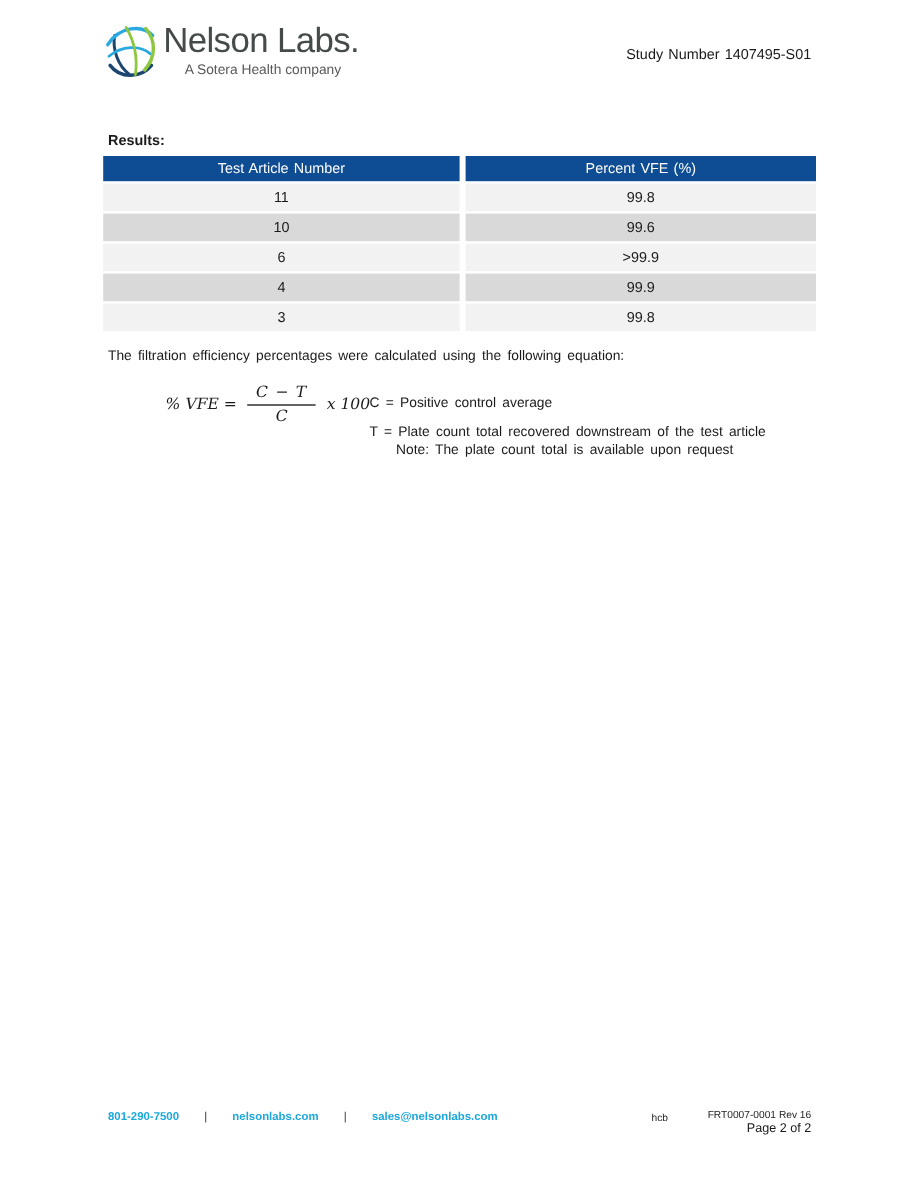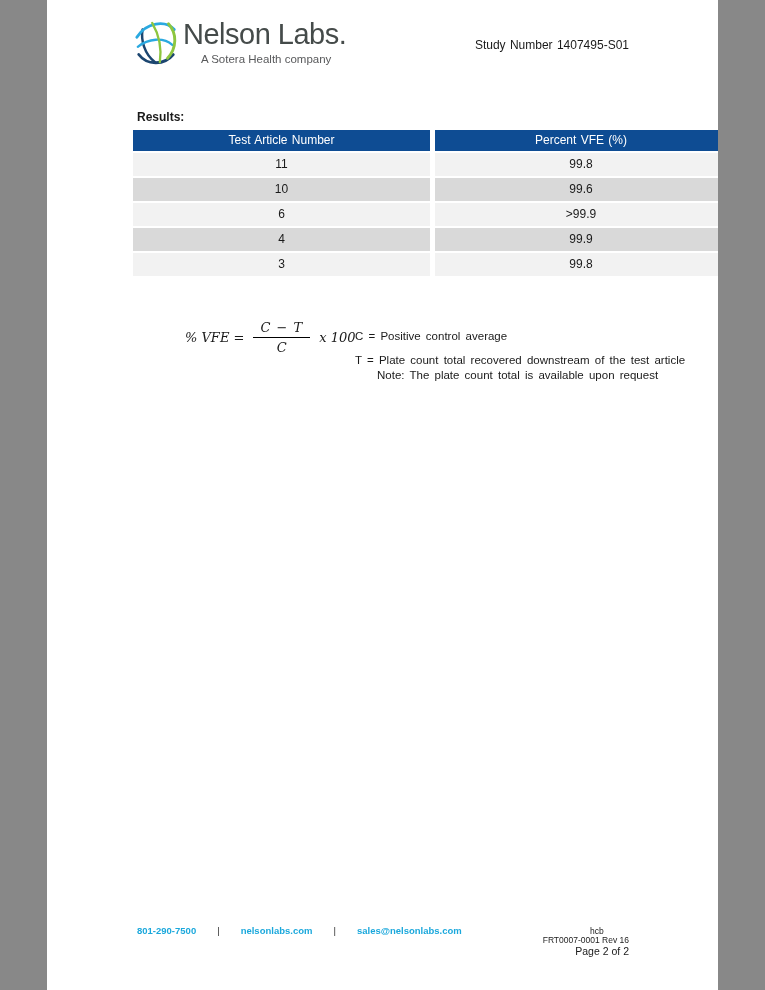--- a/index.html
+++ b/index.html
@@ -12,21 +12,21 @@
     --logo-green:#8dc63f;
     --brand-text:#454b4a;
     --tagline-gray:#58595b;
     --ink:#1a1a1a;
   }
   *{margin:0;padding:0;box-sizing:border-box;}
   html,body{background:#888;}
   body{font-family:"Liberation Sans",sans-serif;}
   .page{
     position:relative;
-    width:671px;height:990px;
+    width:765px;height:990px;
     background:#fff;
     margin:0 auto;
     overflow:hidden;
     color:var(--ink);
   }
 
   
   .logo{
     position:absolute;left:86px;top:18px;
     display:flex;align-items:flex-start;gap:4px;
@@ -103,21 +103,21 @@
     display:flex;align-items:center;gap:21px;
     font-size:9.5px;font-weight:bold;
   }
   .footer-links .link{color:var(--link-blue);text-decoration:none;cursor:pointer;}
   .footer-links .sep{color:#333;font-weight:normal;}
   .footer-initials{
     position:absolute;left:543px;top:926px;
     font-size:8.5px;color:#222;
   }
   .footer-right{
-    position:absolute;right:89px;top:924px;text-align:right;margin-top:11px;
+    position:absolute;right:89px;top:924px;text-align:right;
   }
   .form-number{font-size:8.5px;line-height:10px;color:#222;}
   .page-label{font-size:10.5px;line-height:13px;color:var(--ink);}
 </style>
 </head>
 <body>
 
 <div class="page">
 
   <div class="logo">
@@ -154,20 +154,21 @@
     <div class="td row-light">6</div>
     <div class="td row-light">&gt;99.9</div>
 
     <div class="td row-dark">4</div>
     <div class="td row-dark">99.9</div>
 
     <div class="td row-light">3</div>
     <div class="td row-light">99.8</div>
   </div>
 
+  <div class="equation-intro">The filtration efficiency percentages were calculated using the following equation:</div>
 
   <div class="equation">
     <span>% VFE =</span>
     <span class="fraction">
       <span class="num">C − T</span>
       <span class="den">C</span>
     </span>
     <span>x 100</span>
   </div>
 

